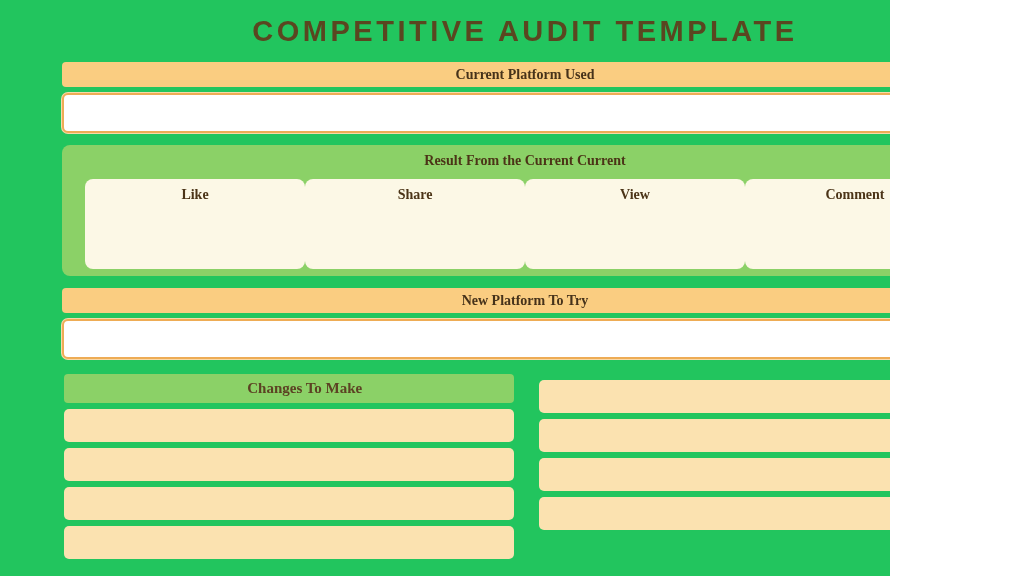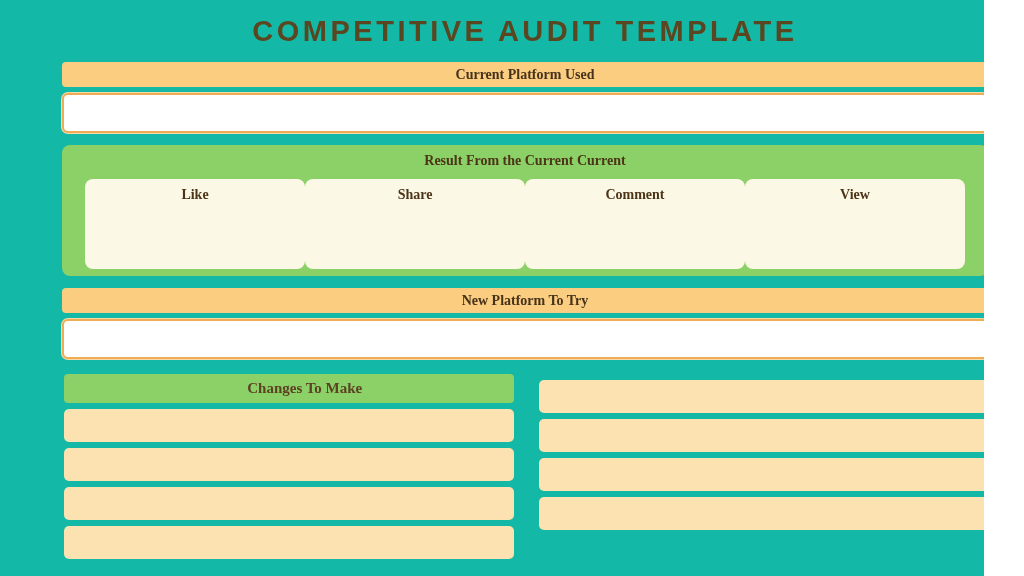--- a/index.html
+++ b/index.html
@@ -3,23 +3,23 @@
 <meta charset="utf-8">
 <style>
   html, body {
     margin: 0;
     padding: 0;
     background: #ffffff;
     font-family: "Liberation Sans", sans-serif;
   }
   .page {
     position: relative;
-    width: 984px;
+    width: 890px;
     height: 576px;
-    background: #14b8a6;
+    background: #22c55e;
     overflow: hidden;
   }
   .content {
     margin-left: 62px;
     width: 926px;
   }
   .title {
     margin: 0;
     padding-top: 15px;
     height: 32px;
@@ -130,24 +130,24 @@
     <div class="green-panel">
       <div class="green-title">Result From the Current Current</div>
       <div class="card-row">
         <div class="card">
           <div class="card-label">Like</div>
         </div>
         <div class="card">
           <div class="card-label">Share</div>
         </div>
         <div class="card">
-          <div class="card-label">Comment</div>
+          <div class="card-label">View</div>
         </div>
         <div class="card">
-          <div class="card-label">View</div>
+          <div class="card-label">Comment</div>
         </div>
       </div>
     </div>
 
     <div class="section-bar bar-gap">
       <span>New Platform To Try</span>
     </div>
     <div class="input-box"></div>
 
     <div class="columns">

